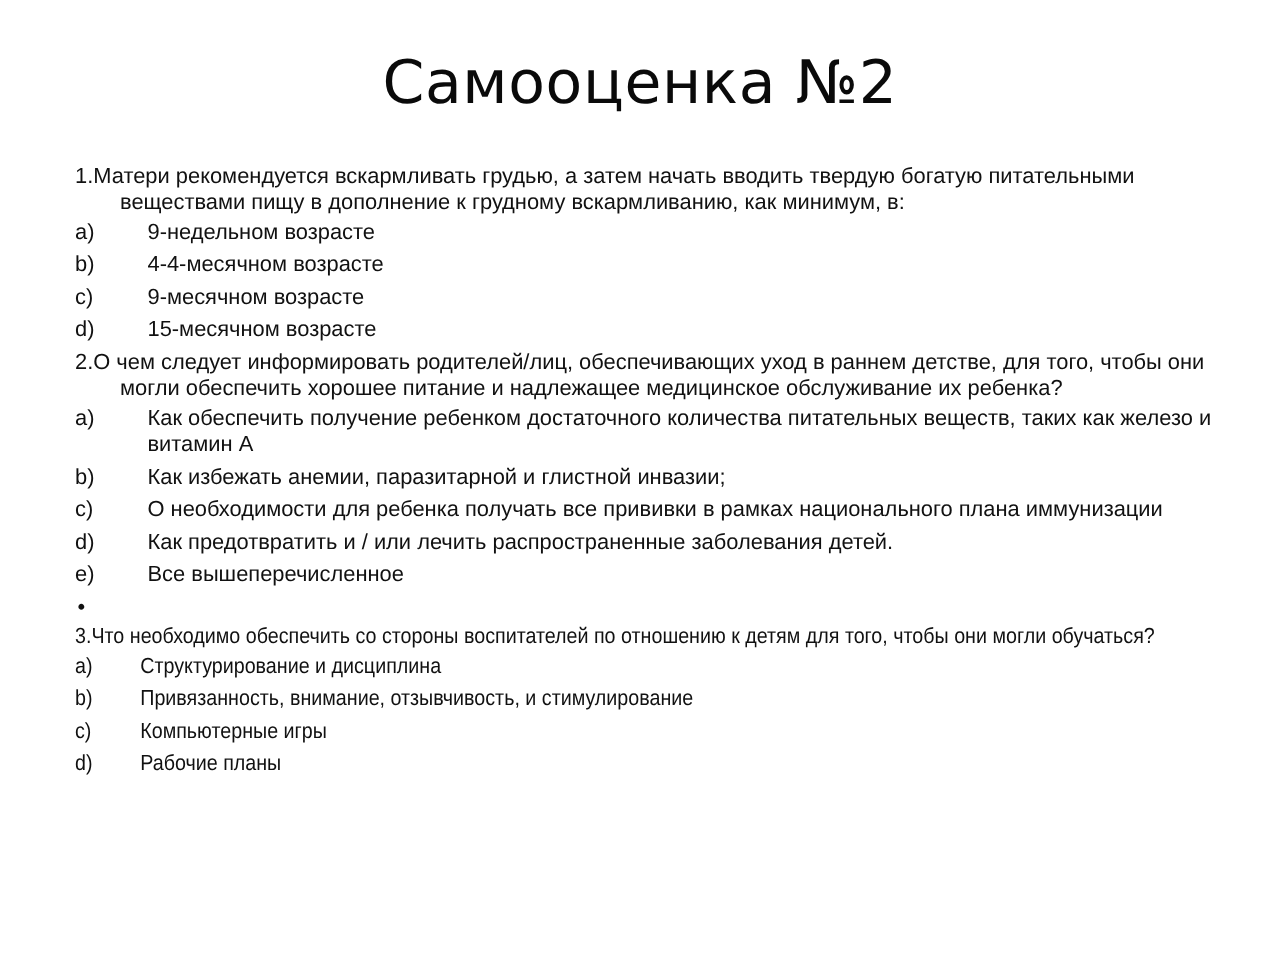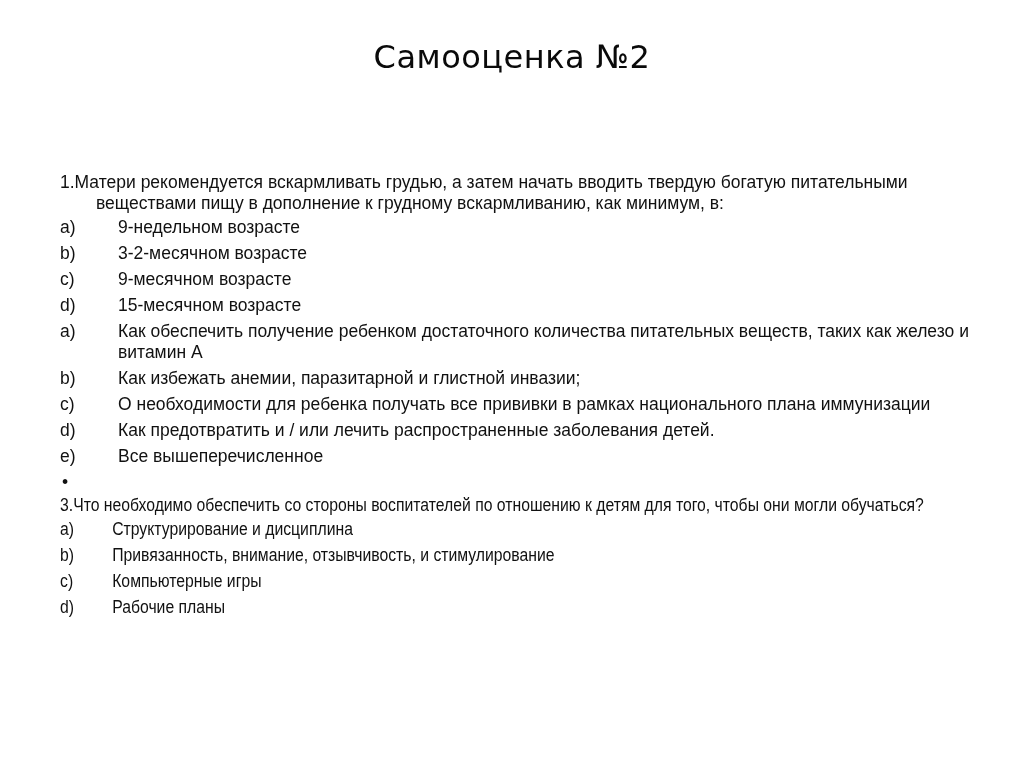--- a/index.html
+++ b/index.html
@@ -1,24 +1,24 @@
 <!DOCTYPE html>
 <html><head>
   <meta charset="utf-8">
   <style>
     html, body { margin: 0; padding: 0; background: #ffffff; }
     body { width: 1024px; height: 767px; position: relative; overflow: hidden; color: #111; }
     .title {
       position: absolute; left: 0; top: 38px; width: 1024px; text-align: center;
-      font-family: "DejaVu Sans", sans-serif; font-size: 32px; font-weight: normal; color: #0a0a0a;
+      font-family: "DejaVu Sans", sans-serif; font-size: 48px; font-weight: normal; color: #0a0a0a;
       letter-spacing: 0.5px;
     }
     .content {
       position: absolute; left: 60px; top: 130px; width: 920px;
-      font-family: "Liberation Sans", sans-serif; font-size: 17.5px; line-height: 21px; margin-top: 42px;
+      font-family: "Liberation Sans", sans-serif; font-size: 17.5px; line-height: 21px;
     }
     .q { position: relative; padding-left: 36px; text-indent: -36px; margin: 0 0 3px 0; }
     .opt { display: flex; margin: 0 0 5px 0; }
     .opt .lbl { width: 58px; flex: none; }
     .opt .txt { flex: 1; }
     .bullet { height: 23px; padding-left: 2px; }
     .condensed { transform: scaleX(0.9); transform-origin: left top; width: 1000px; }
   </style>
 </head>
 <body>
@@ -27,33 +27,34 @@
 
 <div class="content">
   <div>
     <p class="q">1.Матери рекомендуется вскармливать грудью, а затем начать вводить твердую богатую питательными веществами пищу в дополнение к грудному вскармливанию, как минимум, в:</p>
     <div class="opt">
         <span class="lbl">a)</span>
         <span class="txt">9-недельном возрасте</span>
       </div>
     <div class="opt">
         <span class="lbl">b)</span>
-        <span class="txt">3-2-месячном возрасте</span>
+        <span class="txt">4-4-месячном возрасте</span>
       </div>
     <div class="opt">
         <span class="lbl">c)</span>
         <span class="txt">9-месячном возрасте</span>
       </div>
     <div class="opt">
         <span class="lbl">d)</span>
         <span class="txt">15-месячном возрасте</span>
       </div>
   </div>
 
   <div>
+    <p class="q">2.О чем следует информировать родителей/лиц, обеспечивающих уход в раннем детстве, для того, чтобы они могли обеспечить хорошее питание и надлежащее медицинское обслуживание их ребенка?</p>
     <div class="opt">
         <span class="lbl">a)</span>
         <span class="txt">Как обеспечить получение ребенком достаточного количества питательных веществ, таких как железо и витамин А</span>
       </div>
     <div class="opt">
         <span class="lbl">b)</span>
         <span class="txt">Как избежать анемии, паразитарной и глистной инвазии;</span>
       </div>
     <div class="opt">
         <span class="lbl">c)</span>

